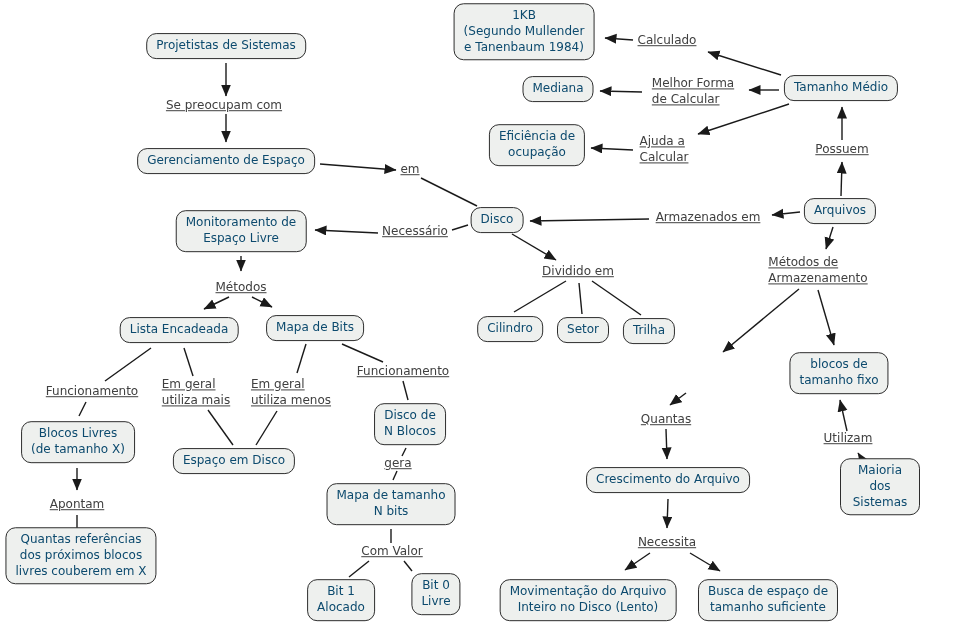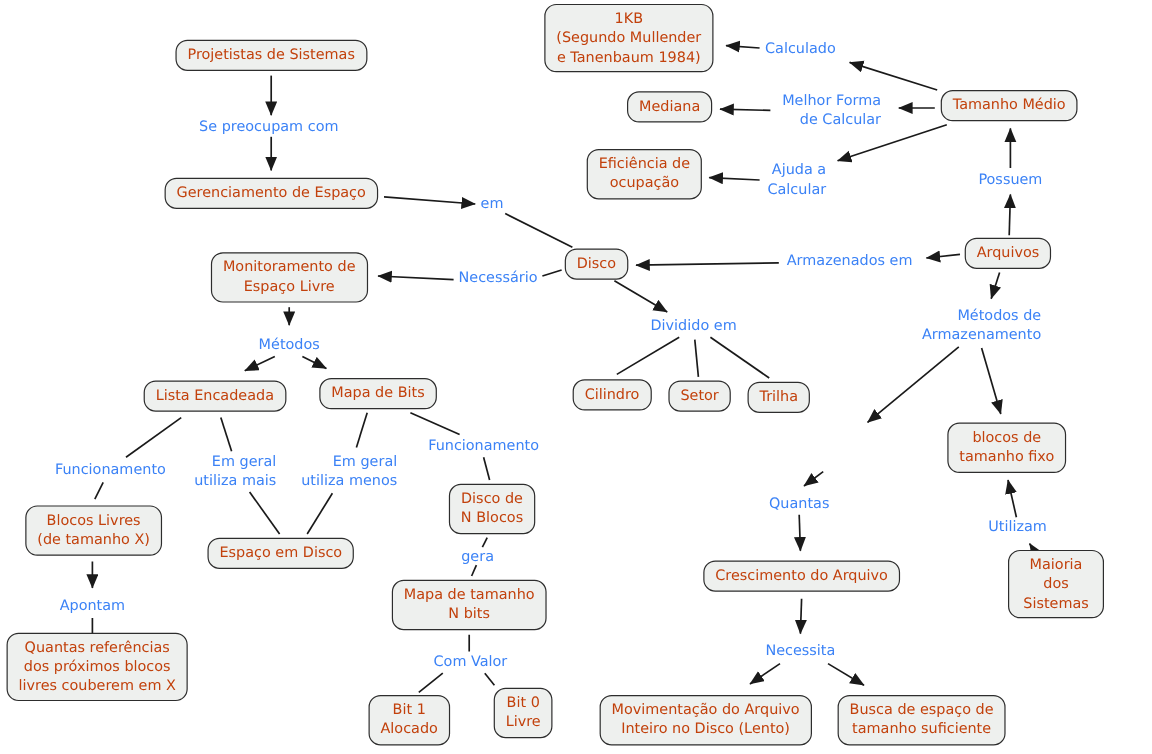--- a/index.html
+++ b/index.html
@@ -2,25 +2,25 @@
 <html><head>
 <meta charset="utf-8">
 <style>
   html,body{margin:0;padding:0;background:#fff;}
   #cmap{position:relative;width:960px;height:628px;background:#ffffff;overflow:hidden;
         font-family:"DejaVu Sans","Liberation Sans",sans-serif;}
   svg.edges{position:absolute;left:0;top:0;z-index:1;pointer-events:none;}
   svg.edges line{stroke:#1a1a1a;stroke-width:1.4;}
   .node{position:absolute;transform:translate(-50%,-50%);z-index:2;
         background:#eef0ee;border:1.5px solid #2d2d2d;border-radius:10px;
-        padding:4px 9px;font-size:12px;line-height:1.32;color:#c2410c;
+        padding:4px 9px;font-size:12px;line-height:1.32;color:#0c4a6e;
         text-align:center;white-space:pre-line;cursor:default;}
   .phrase{position:absolute;transform:translate(-50%,-50%);z-index:2;
-        font-size:12px;line-height:1.3;color:#3b82f6;text-align:right;
-        white-space:pre-line;cursor:default;}
+        font-size:12px;line-height:1.3;color:#404040;text-align:left;
+        white-space:pre-line;cursor:default;text-decoration:underline;}
 </style>
 </head>
 <body>
 
 <div id="cmap">
 
   <svg class="edges" width="960" height="628">
     <defs>
       <marker id="arr" markerUnits="userSpaceOnUse" markerWidth="14" markerHeight="11" refX="11.5" refY="5" orient="auto">
         <path d="M0,0 L12,5 L0,10 z" fill="#1a1a1a"></path>

